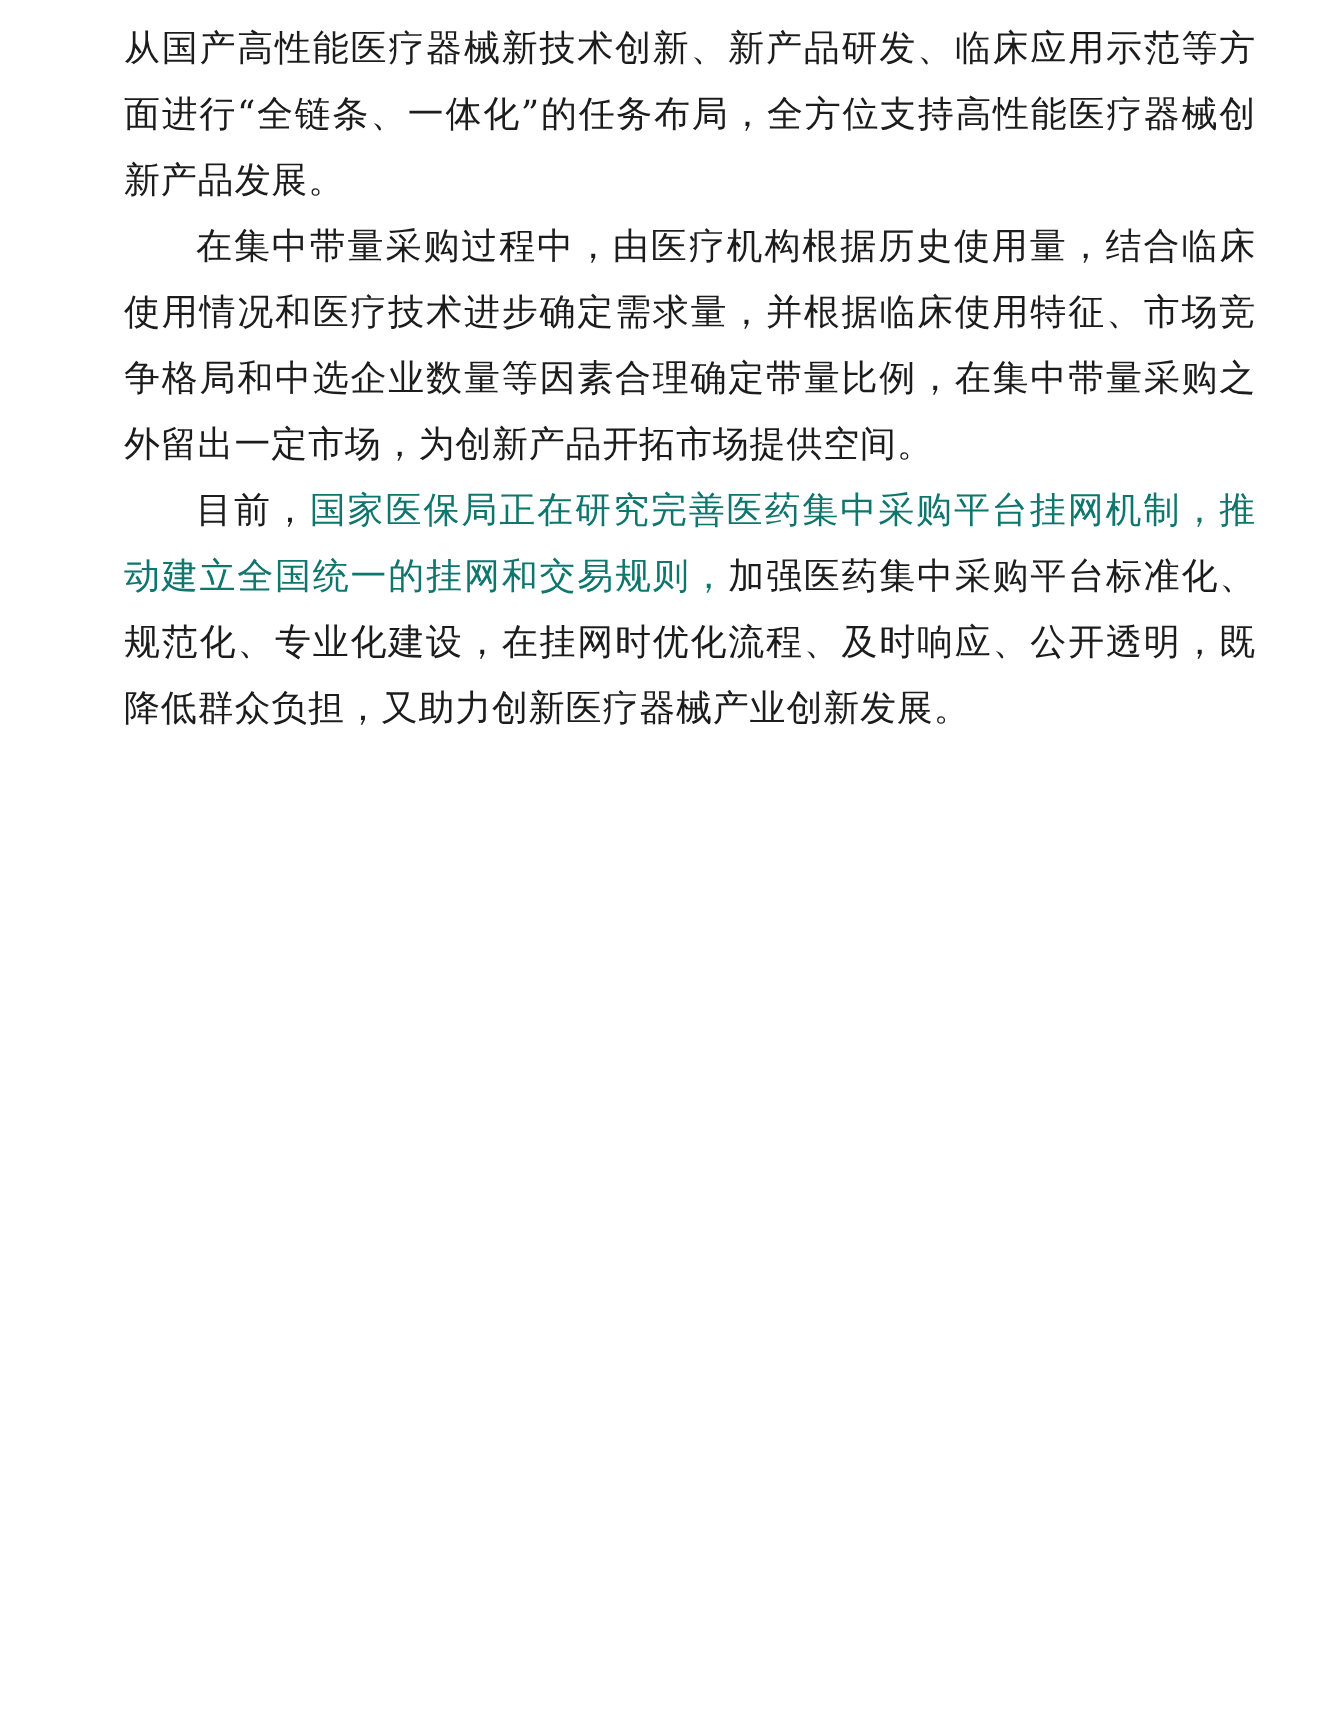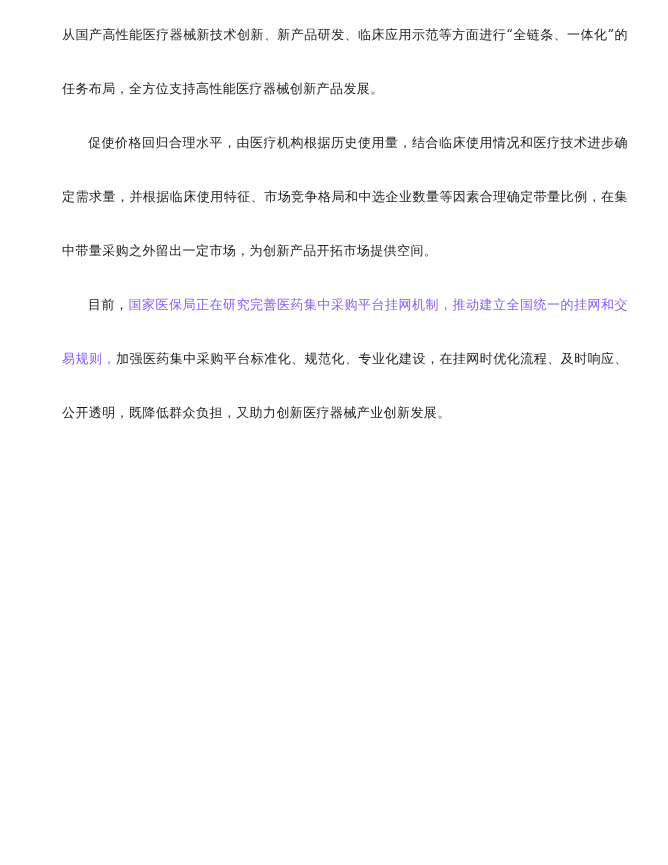--- a/index.html
+++ b/index.html
@@ -15,38 +15,38 @@
     overflow: hidden;
   }
   .page {
     width: 668px;
     height: 865px;
     box-sizing: border-box;
     padding: 8px 40px 0 62px;
     background: #ffffff;
   }
   .para {
-    font-size: 13px;
-    line-height: 54px;
+    font-size: 18px;
+    line-height: 33px;
     letter-spacing: 0.4px;
     text-align: justify;
     text-justify: inter-ideograph;
     margin: 0;
     color: #1c1c1c;
     font-weight: 500;
   }
   .para.indent {
     text-indent: 2em;
   }
   .hl {
-    color: #8b5cf6;
+    color: #0f766e;
   }
 </style>
 </head>
 <body>
 
 <div class="page">
   <div id="body-text">
       <p class="para"><span>从国产高性能医疗器械新技术创新、新产品研发、临床应用示范等方面进行“全链条、一体化”的任务布局，全方位支持高性能医疗器械创新产品发展。</span></p>
-      <p class="para indent"><span>促使价格回归合理水平，由医疗机构根据历史使用量，结合临床使用情况和医疗技术进步确定需求量，并根据临床使用特征、市场竞争格局和中选企业数量等因素合理确定带量比例，在集中带量采购之外留出一定市场，为创新产品开拓市场提供空间。</span></p>
+      <p class="para indent"><span>在集中带量采购过程中，由医疗机构根据历史使用量，结合临床使用情况和医疗技术进步确定需求量，并根据临床使用特征、市场竞争格局和中选企业数量等因素合理确定带量比例，在集中带量采购之外留出一定市场，为创新产品开拓市场提供空间。</span></p>
       <p class="para indent"><span>目前，</span><span class="hl">国家医保局正在研究完善医药集中采购平台挂网机制，推动建立全国统一的挂网和交易规则，</span><span>加强医药集中采购平台标准化、规范化、专业化建设，在挂网时优化流程、及时响应、公开透明，既降低群众负担，又助力创新医疗器械产业创新发展。</span></p>
     </div>
 </div>
 
 </body></html>

